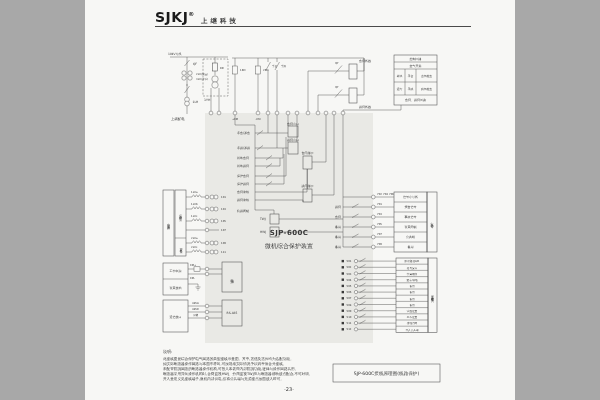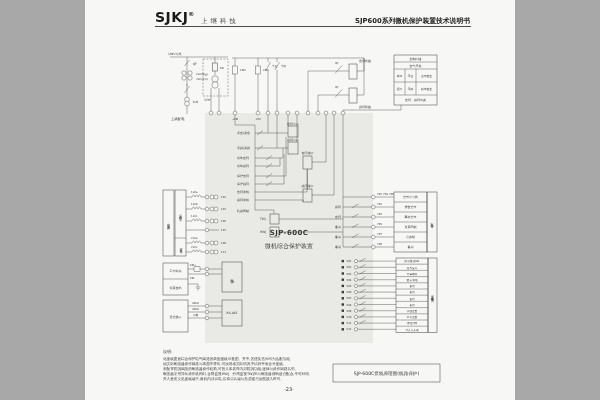--- a/index.html
+++ b/index.html
@@ -15,21 +15,21 @@
   }
   .hdr-logo{
     position:absolute;left:70px;top:9px;
     font-family:"DejaVu Sans",sans-serif;
     font-weight:900;font-size:14px;letter-spacing:.5px;color:#1a1a1a;
     transform:scaleY(.95);
   }
   .hdr-reg{font-size:6px;vertical-align:super;font-weight:700;}
   .hdr-company{
     position:absolute;left:116px;top:17px;
-    font-size:6.5px;letter-spacing:3px;color:#3c3c3c;white-space:nowrap;
+    font-size:6.5px;letter-spacing:3px;color:#3c3c3c;white-space:nowrap;font-weight:bold;
   }
   .hdr-title{
     position:absolute;right:45px;top:16px;
     font-size:6.8px;font-weight:bold;color:#222;white-space:nowrap;
   }
   .hdr-rule{
     position:absolute;left:70px;top:26px;width:316px;height:1px;background:#4a4a4a;
   }
   svg{position:absolute;left:0;top:0;}
   svg text{fill:#383838;}
@@ -46,21 +46,20 @@
   .mid{text-anchor:middle}.end{text-anchor:end}
   .vt{writing-mode:vertical-rl;text-orientation:upright;letter-spacing:1px;}
 </style>
 </head>
 <body>
 
 <div class="page">
 
   <div class="hdr-logo"><span>SJKJ</span><span class="hdr-reg">®</span></div>
   <div class="hdr-company">上继科技</div>
-  <div class="hdr-title">SJP600系列微机保护装置技术说明书</div>
   <div class="hdr-rule"></div>
 
   <svg width="430" height="400" viewBox="85 0 430 400">
 
     <rect class="shade" x="205" y="113" width="168" height="230"></rect>
 
     <g>
       <path class="ln" d="M170 57 H228"></path>
       <text class="t3" x="168" y="54.5">10kV母线</text>
       <path class="ln" d="M187 57 V114"></path>

